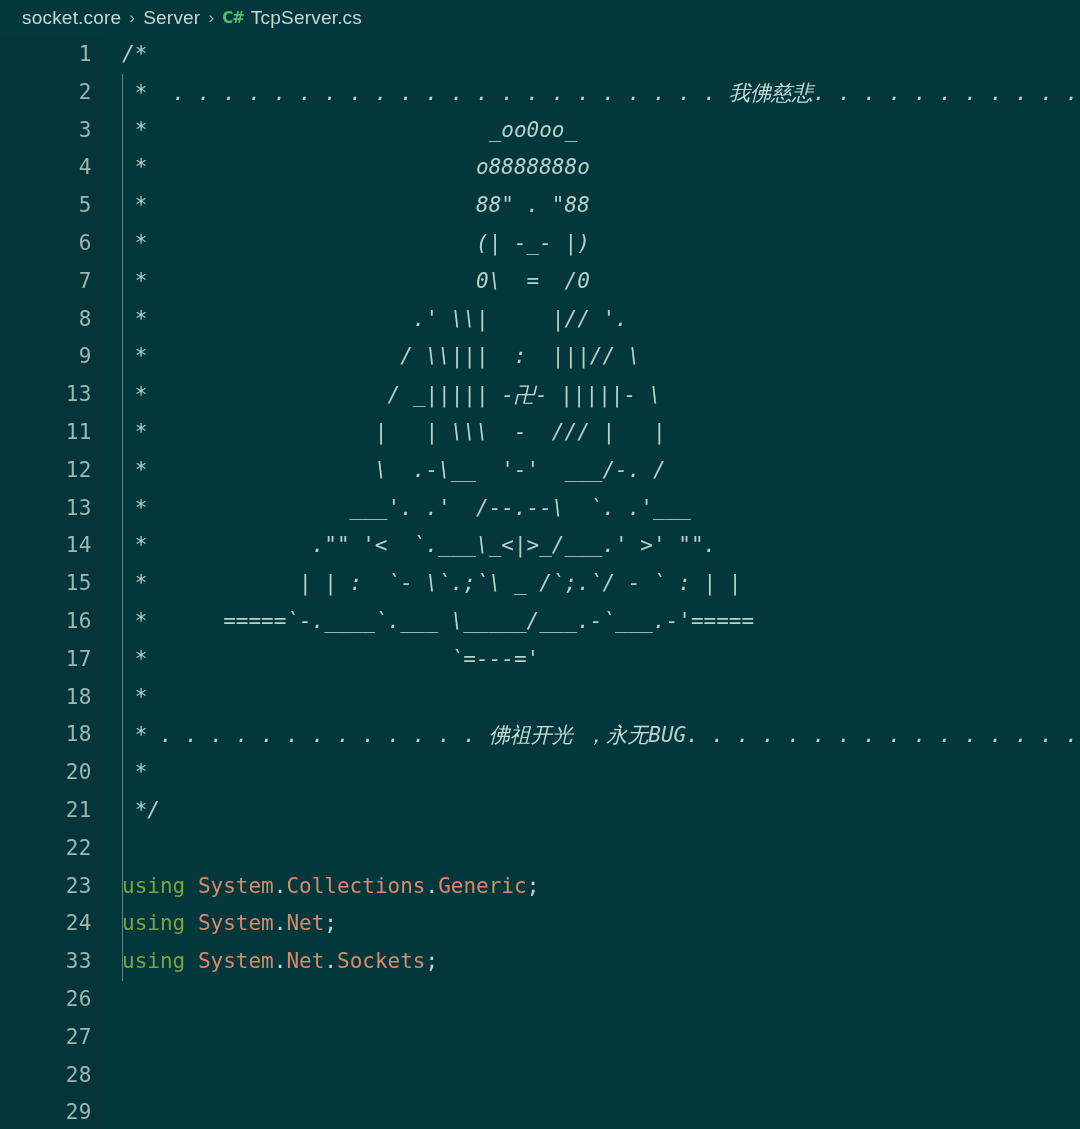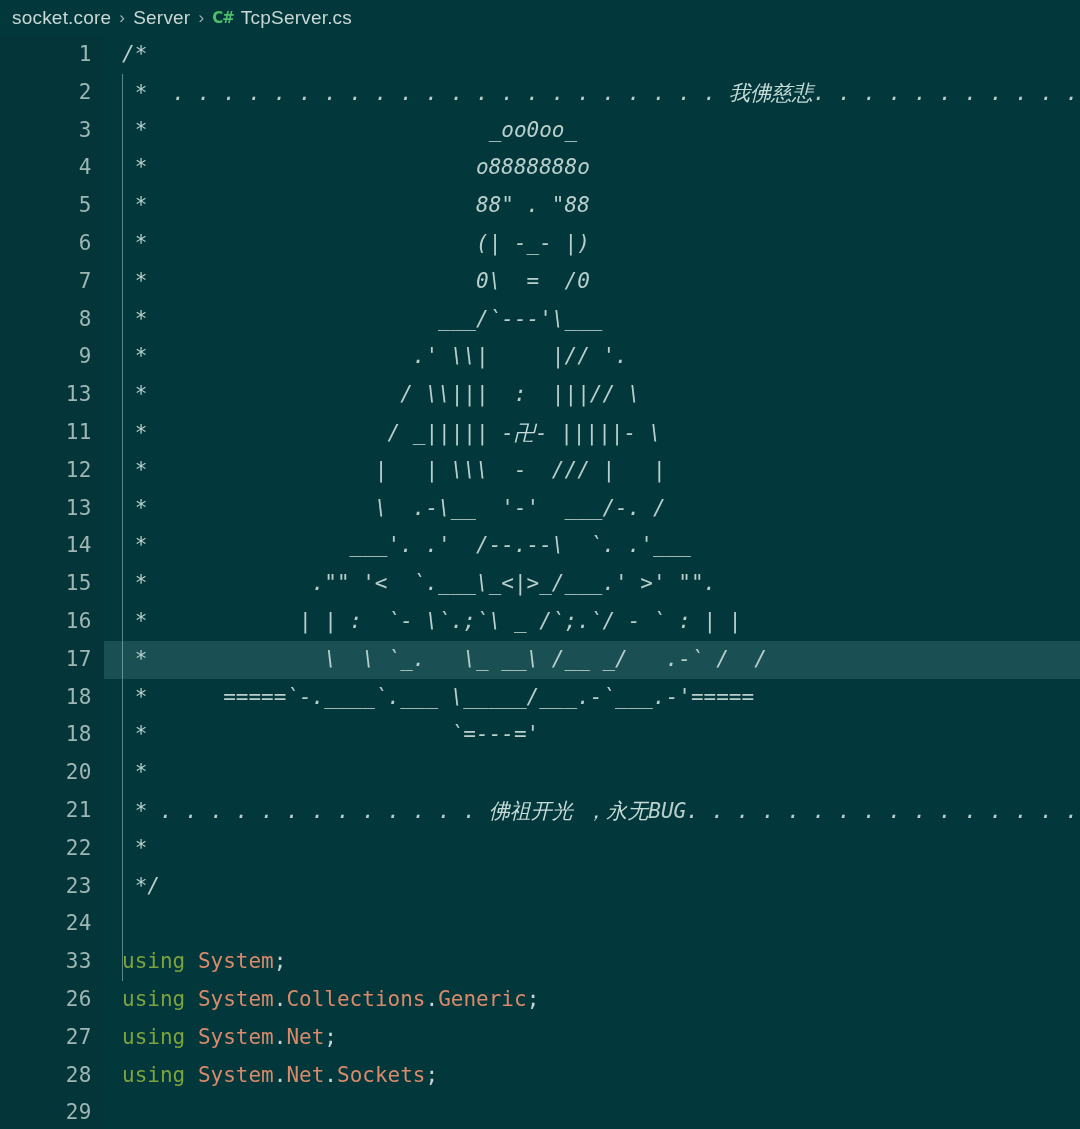--- a/index.html
+++ b/index.html
@@ -12,21 +12,21 @@
     height: 1129px;
     overflow: hidden;
     font-family: "DejaVu Sans Mono", "Liberation Mono", monospace;
   }
 
   
   .breadcrumb {
     height: 36px;
     display: flex;
     align-items: center;
-    padding-left: 12px;
+    padding-left: 22px;
     background: #02373b;
     font-family: "Liberation Sans", "DejaVu Sans", sans-serif;
     font-size: 19px;
     color: #c8d6d4;
     letter-spacing: .2px;
     white-space: nowrap;
   }
   .breadcrumb .crumb { color: #c9d7d5; }
   .breadcrumb .sep {
     color: #9fb3b1;
@@ -160,36 +160,33 @@
   <div class="code-area">
     <div class="indent-guide"></div>
     <div id="code-lines">
         <div class="code-line"><span class="cmt">/*</span></div>
         <div class="code-line"><span class="cmt"> *  . . . . . . . . . . . . . . . . . . . . . . <span class="cjk">我佛慈悲</span>. . . . . . . . . . . . . . . . . . . . .</span></div>
         <div class="code-line"><span class="cmt"> *                           _oo0oo_</span></div>
         <div class="code-line"><span class="cmt"> *                          o8888888o</span></div>
         <div class="code-line"><span class="cmt"> *                          88" . "88</span></div>
         <div class="code-line"><span class="cmt"> *                          (| -_- |)</span></div>
         <div class="code-line"><span class="cmt"> *                          0\  =  /0</span></div>
-        <div class="code-line"><span class="cmt"> *                       ___/`---'\___</span></div>
         <div class="code-line"><span class="cmt"> *                     .' \\|     |// '.</span></div>
         <div class="code-line"><span class="cmt"> *                    / \\|||  :  |||// \</span></div>
         <div class="code-line"><span class="cmt"> *                   / _||||| -<span class="cjk">卍</span>- |||||- \</span></div>
         <div class="code-line"><span class="cmt"> *                  |   | \\\  -  /// |   |</span></div>
         <div class="code-line"><span class="cmt"> *                  \  .-\__  '-'  ___/-. /</span></div>
         <div class="code-line"><span class="cmt"> *                ___'. .'  /--.--\  `. .'___</span></div>
         <div class="code-line"><span class="cmt"> *             ."" '&lt;  `.___\_&lt;|&gt;_/___.' &gt;' "".</span></div>
         <div class="code-line"><span class="cmt"> *            | | :  `- \`.;`\ _ /`;.`/ - ` : | |</span></div>
-        <div class="code-line hl"><span class="cmt"> *              \  \ `_.   \_ __\ /__ _/   .-` /  /</span></div>
         <div class="code-line"><span class="cmt"> *      =====`-.____`.___ \_____/___.-`___.-'=====</span></div>
         <div class="code-line"><span class="cmt"> *                        `=---='</span></div>
         <div class="code-line"><span class="cmt"> *</span></div>
         <div class="code-line"><span class="cmt"> * . . . . . . . . . . . . . <span class="cjk">佛祖开光</span> <span class="cjk">，永无</span>BUG. . . . . . . . . . . . . . . . .</span></div>
         <div class="code-line"><span class="cmt"> *</span></div>
         <div class="code-line"><span class="cmt"> */</span></div>
         <div class="code-line"><span class="cmt">&nbsp;</span></div>
-        <div class="code-line"><span class="kw">using</span><span class="punc"> </span><span class="ns">System</span><span class="punc">;</span></div>
         <div class="code-line"><span class="kw">using</span><span class="punc"> </span><span class="ns">System</span><span class="punc">.</span><span class="ns">Collections</span><span class="punc">.</span><span class="ns">Generic</span><span class="punc">;</span></div>
         <div class="code-line"><span class="kw">using</span><span class="punc"> </span><span class="ns">System</span><span class="punc">.</span><span class="ns">Net</span><span class="punc">;</span></div>
         <div class="code-line"><span class="kw">using</span><span class="punc"> </span><span class="ns">System</span><span class="punc">.</span><span class="ns">Net</span><span class="punc">.</span><span class="ns">Sockets</span><span class="punc">;</span></div>
       </div>
   </div>
 </div>
 
 </body></html>

